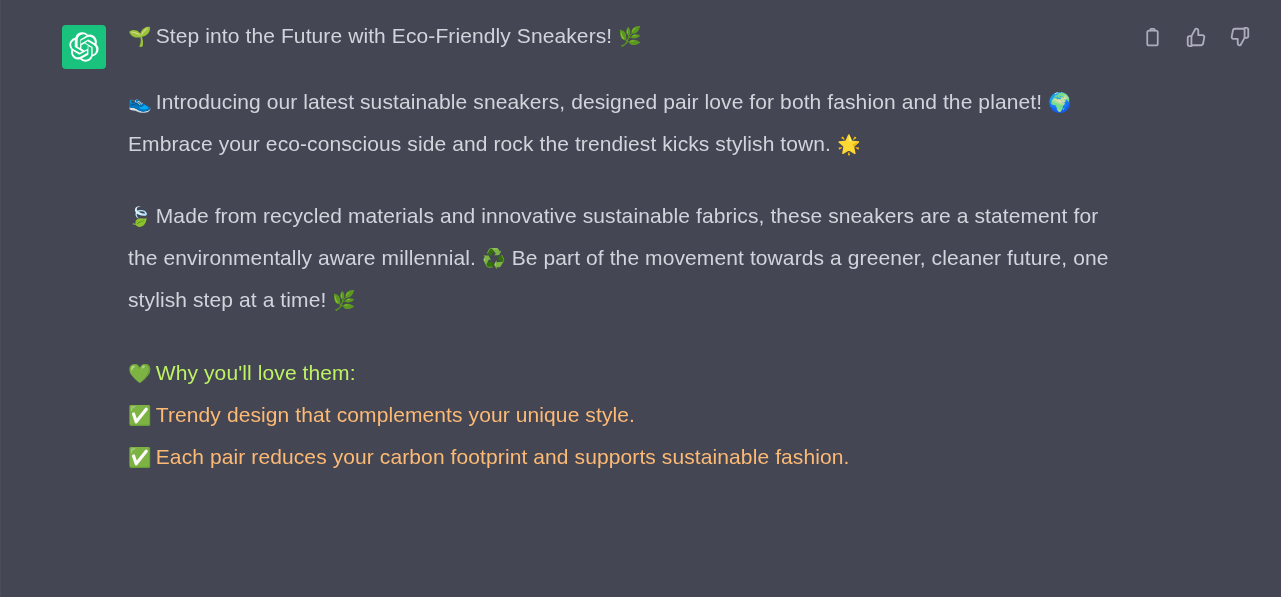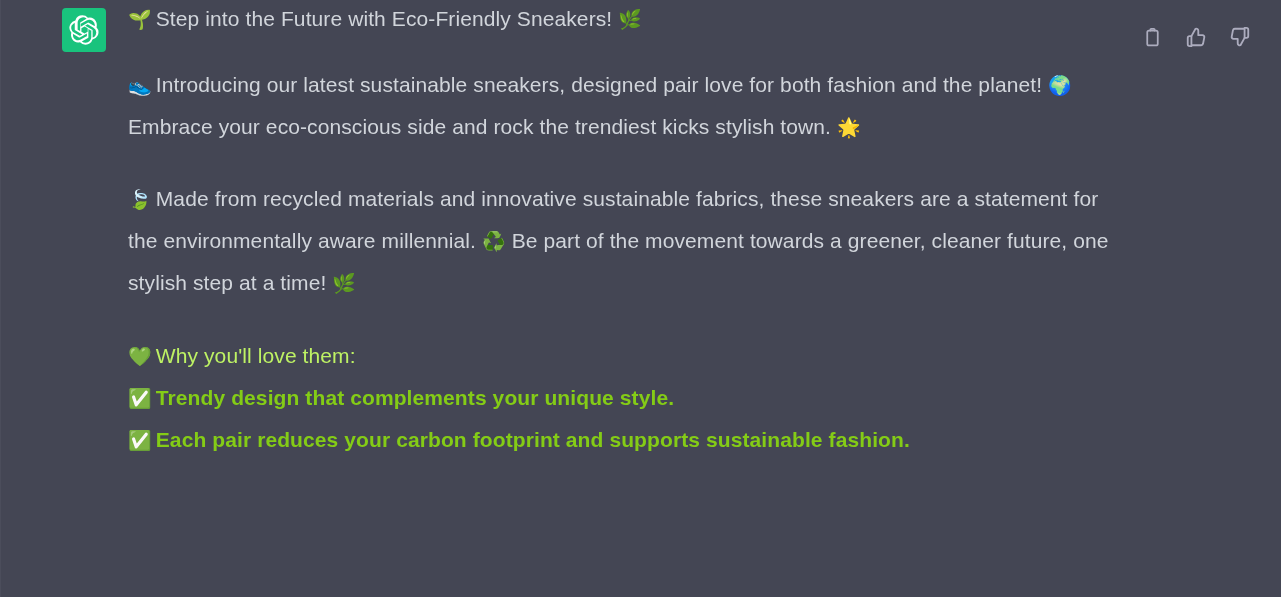--- a/index.html
+++ b/index.html
@@ -15,21 +15,21 @@
     font-family: "Liberation Sans", sans-serif;
     -webkit-font-smoothing: antialiased;
   }
 
   .message-row {
     position: relative;
     display: flex;
     width: 1281px;
     height: 463px;
     background: #444654;
-    padding-top: 2px;
+    padding-top: 19px;
   }
 
   
   .edge-rule {
     position: absolute;
     left: 0;
     top: 0;
     width: 1px;
     height: 597px;
     background: #4b4d5b;
@@ -87,26 +87,25 @@
   }
 
   .list-heading {
     color: #bef264;
     font-size: 21px;
     line-height: 42px;
     letter-spacing: 0.1px;
   }
 
   .list-item {
-    color: #84cc16;
+    color: #fdba74;
     font-size: 21px;
     line-height: 42px;
     letter-spacing: 0.1px;
     white-space: nowrap;
-    font-weight: bold;
   }
 
   .emoji {
     font-family: "DejaVu Sans", sans-serif;
     font-size: 19px;
   }
 
   .emoji-lead { margin-right: 4px; }
 
   .actions {

